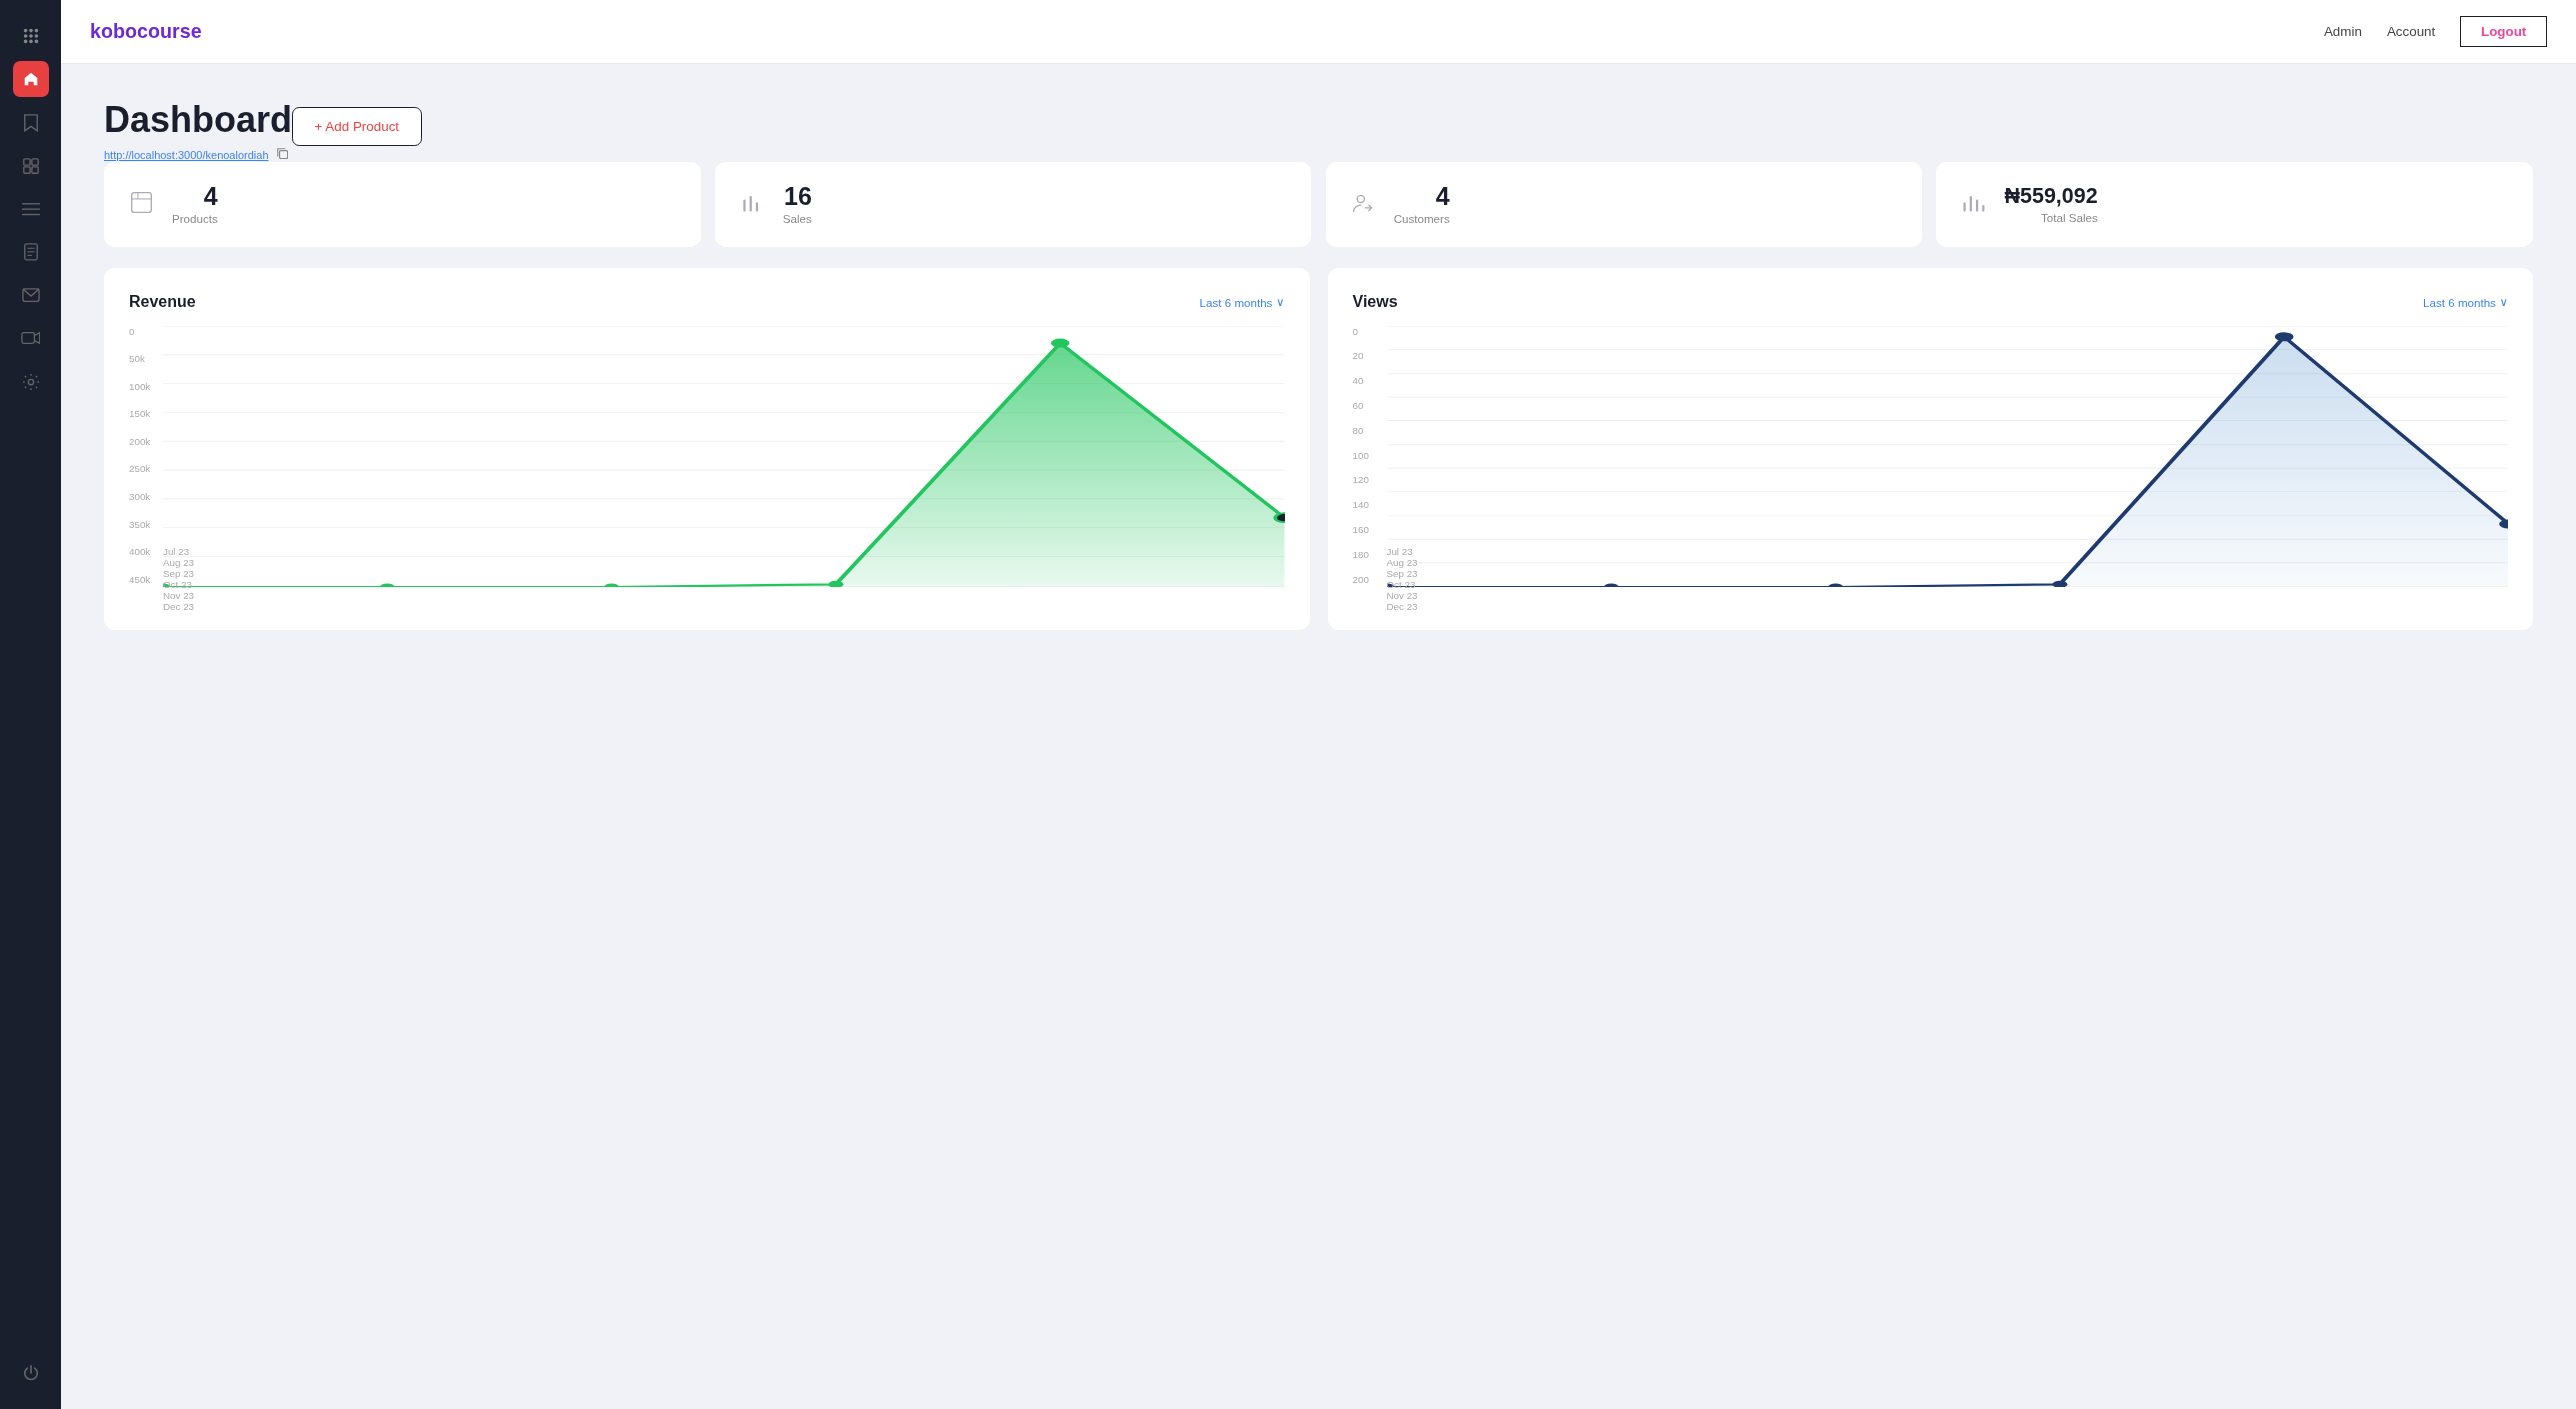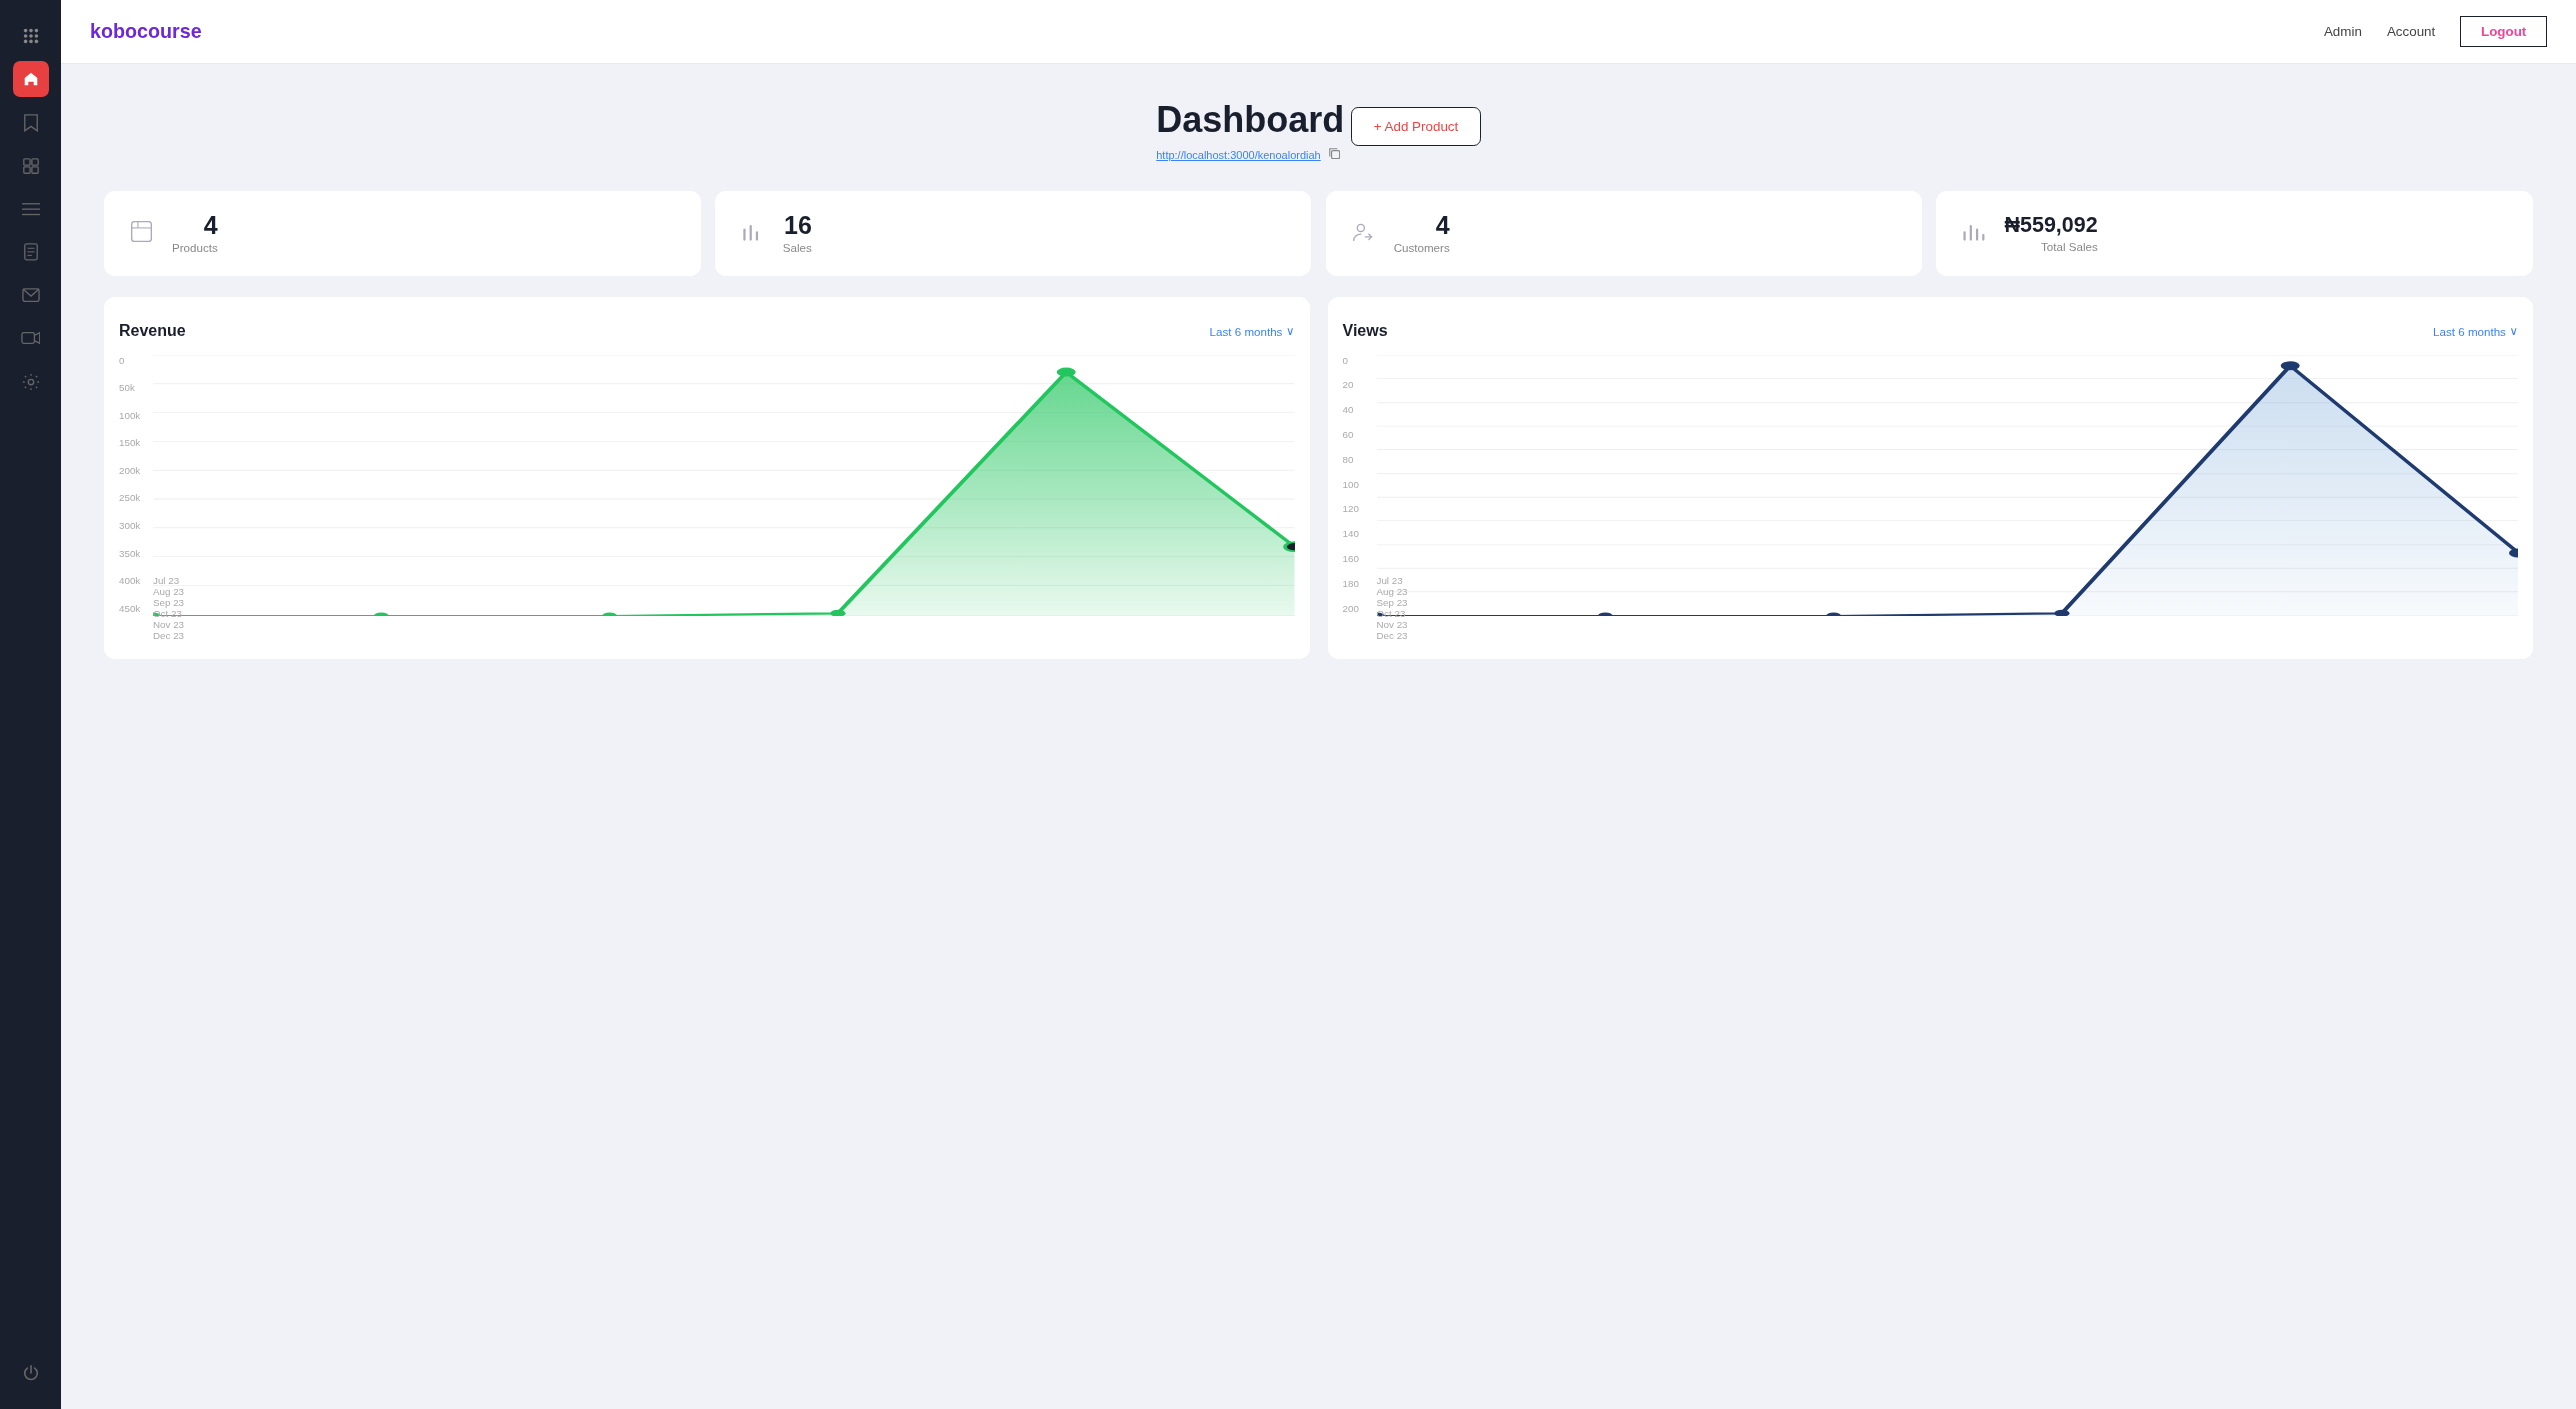--- a/index.html
+++ b/index.html
@@ -95,23 +95,21 @@
     .page-content {
       flex: 1;
       overflow-y: auto;
       padding: 36px 43px;
     }
 
     
     .page-header {
       display: flex;
       align-items: flex-start;
-      justify-content: center;
-      margin-bottom: 29px;
-      gap: 7px;
+      justify-content: flex-start;
     }
     .page-title {
       font-size: 36px;
       font-weight: 800;
       color: #1a1f2e;
       line-height: 1.1;
     }
     .page-url {
       display: flex;
       align-items: center;
@@ -184,21 +182,21 @@
 
     
     .charts-grid {
       display: grid;
       grid-template-columns: 1fr 1fr;
       gap: 18px;
     }
     .chart-card {
       background: white;
       border-radius: 10.7px;
-      padding: 25px 15px 18px;
+      padding: 25px 25px 18px;
     }
     .chart-header {
       display: flex;
       justify-content: space-between;
       align-items: center;
       margin-bottom: 14.3px;
     }
     .chart-title {
       font-size: 16px;
       font-weight: 700;

